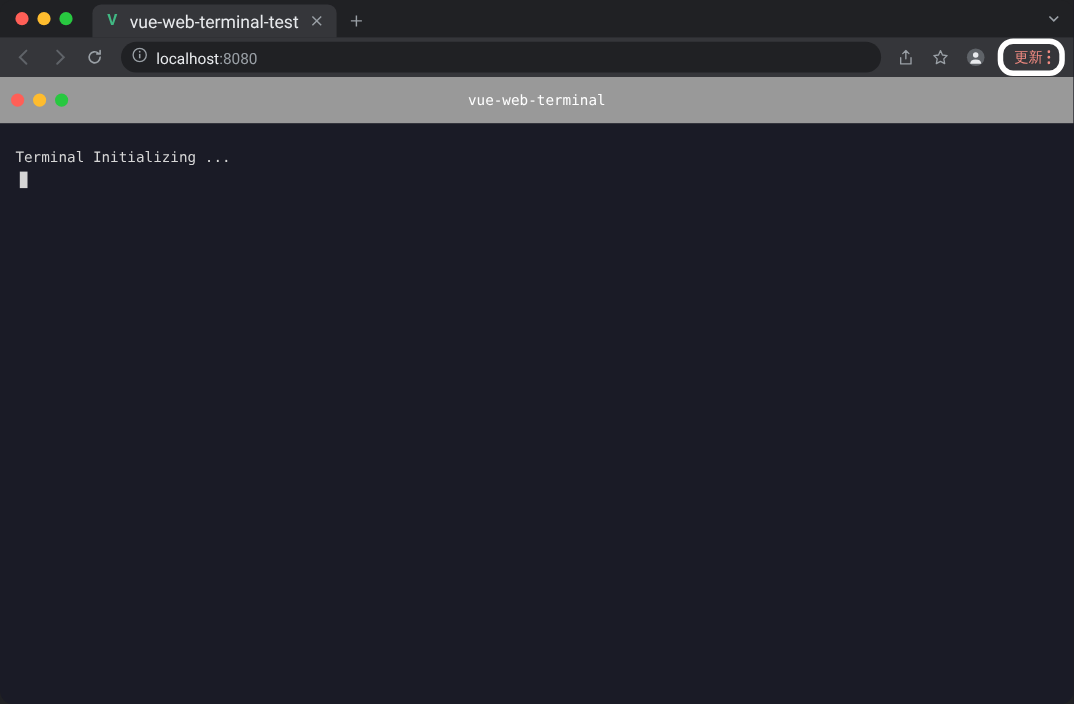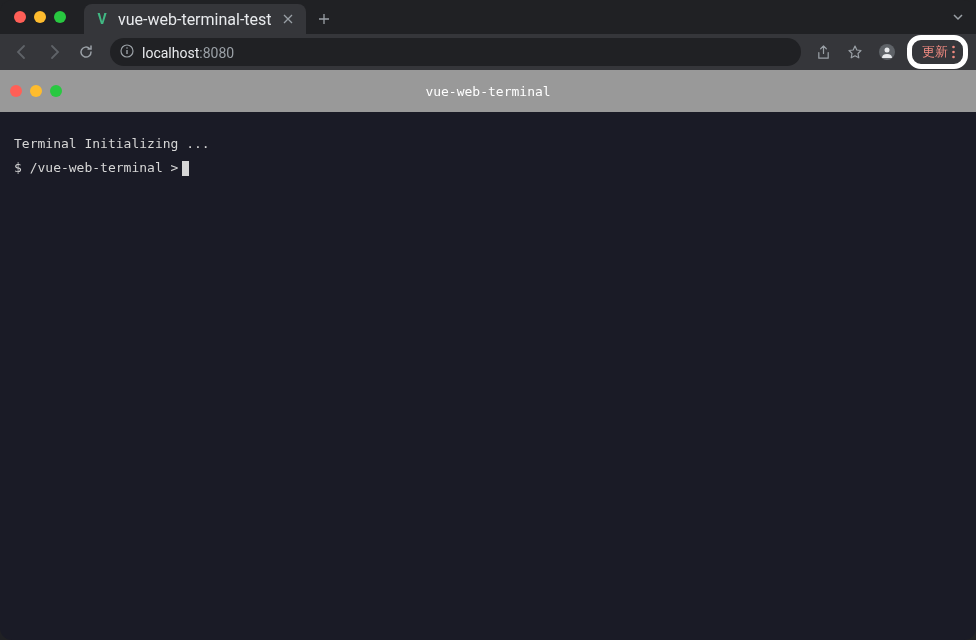--- a/index.html
+++ b/index.html
@@ -332,17 +332,16 @@
     <div class="terminal-traffic-lights">
       <div class="traffic-light tl-red"></div>
       <div class="traffic-light tl-yellow"></div>
       <div class="traffic-light tl-green"></div>
     </div>
     <div class="terminal-title">vue-web-terminal</div>
   </div>
   <div class="terminal-body">
     <div class="term-line">Terminal Initializing ...</div>
     <div class="prompt-line">
-      <span>$ /vue-web-terminal &gt; </span>
         <span class="cursor"></span>
     </div>
   </div>
 </div>
 
 </body></html>

